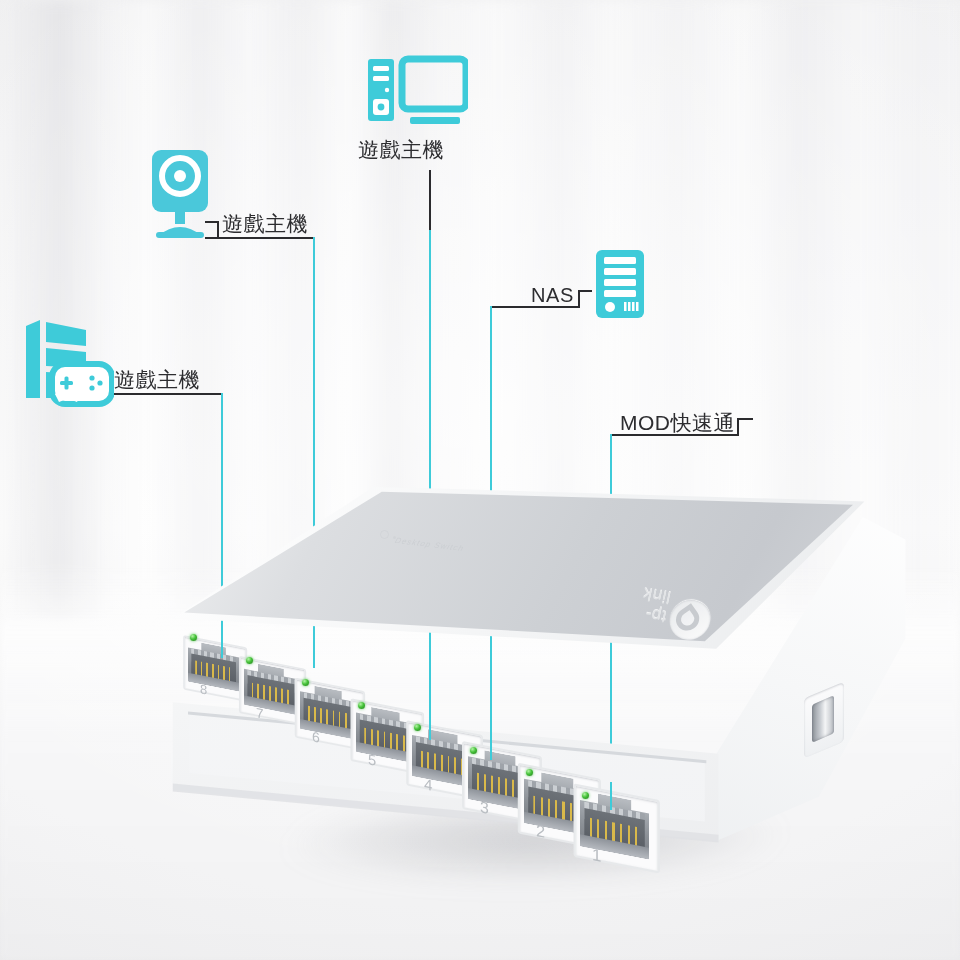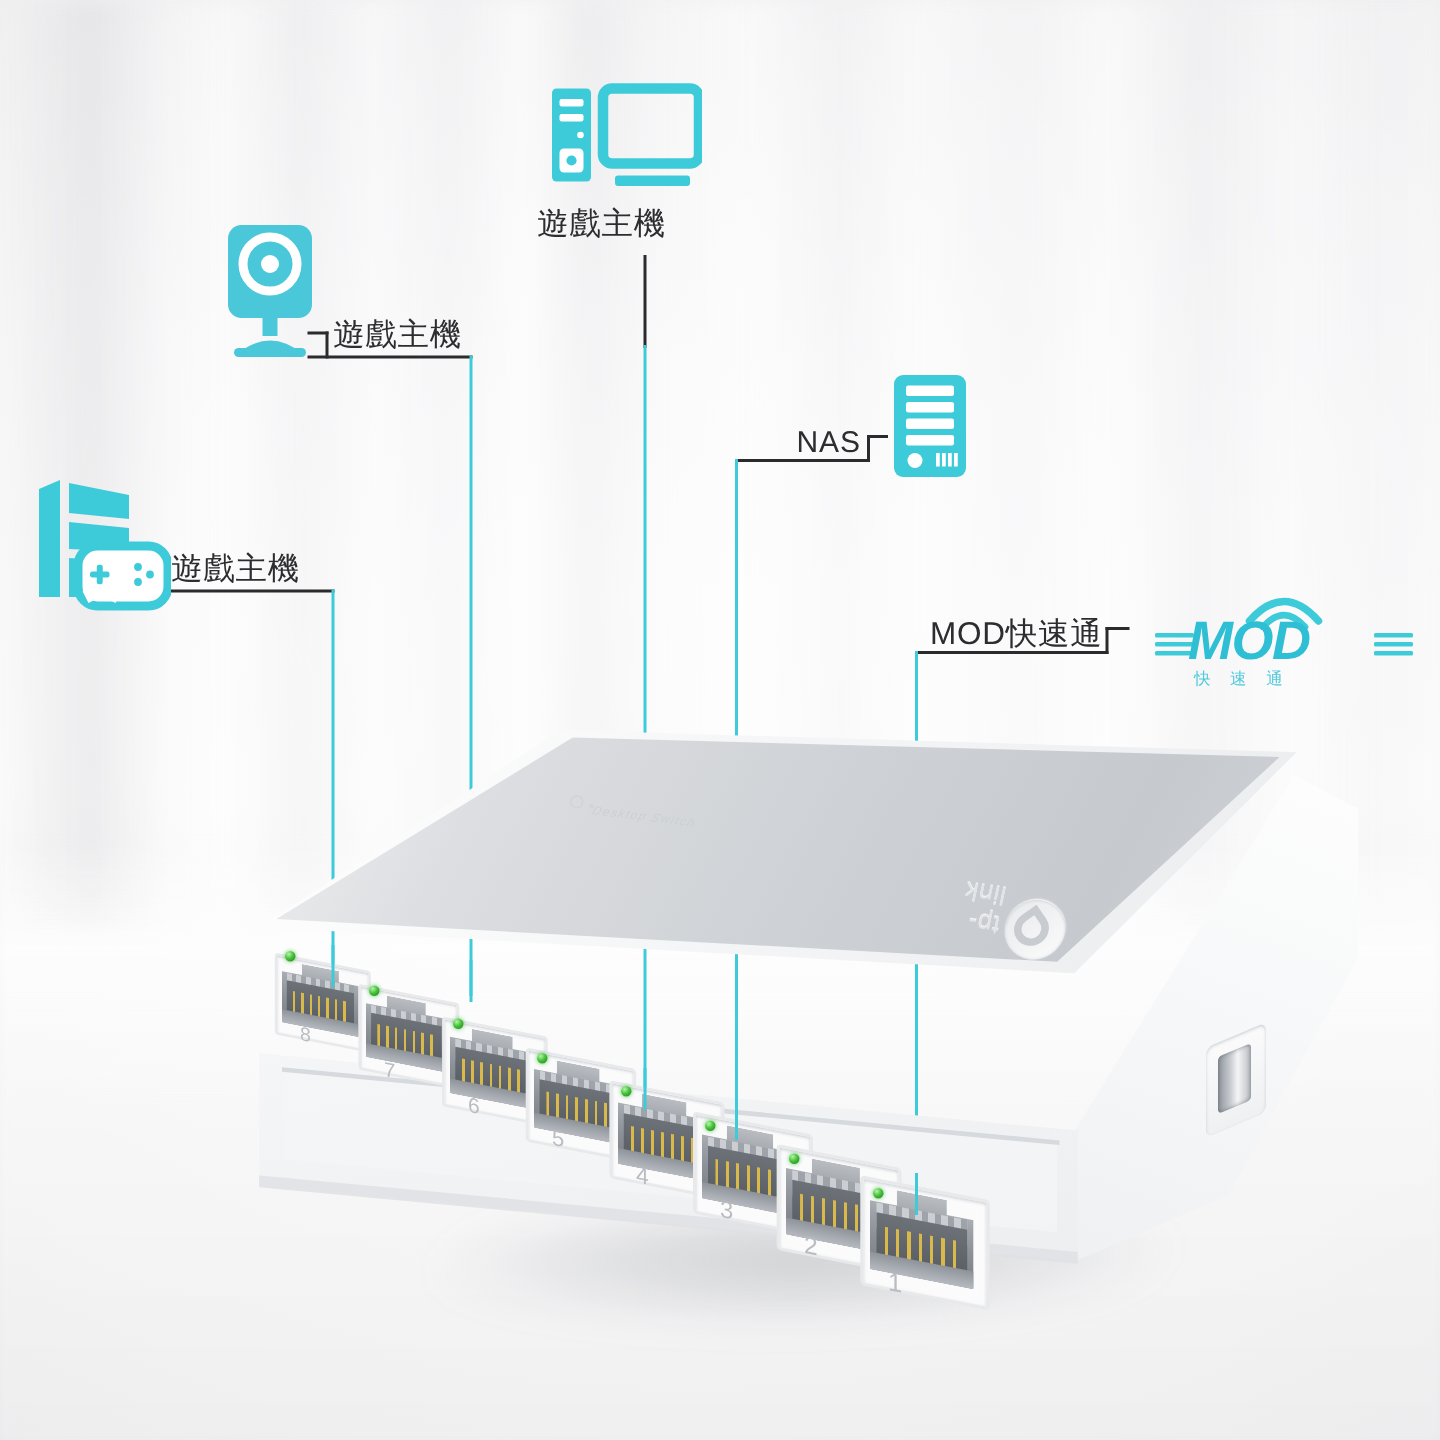--- a/index.html
+++ b/index.html
@@ -261,38 +261,20 @@
       <rect x="8" y="29" width="32" height="7" rx="1.5" fill="#ffffff"></rect>
       <rect x="8" y="40" width="32" height="7" rx="1.5" fill="#ffffff"></rect>
       <circle cx="14" cy="57" r="5" fill="#ffffff"></circle>
       <rect x="28" y="52" width="2.5" height="9" fill="#ffffff"></rect>
       <rect x="32" y="52" width="2.5" height="9" fill="#ffffff"></rect>
       <rect x="36" y="52" width="2.5" height="9" fill="#ffffff"></rect>
       <rect x="40" y="52" width="2.5" height="9" fill="#ffffff"></rect>
     </svg>
   </div>
 
-  <div class="modlogo">
-    <div class="mod-bars" style="left:0px;top:22px;">
-      <span></span>
-        <span></span>
-        <span></span>
-    </div>
-    <div class="mod-bars" style="left:146px;top:22px;">
-      <span></span>
-        <span></span>
-        <span></span>
-    </div>
-    <svg class="mod-wifi" width="56" height="28" viewBox="0 0 56 28">
-      <path d="M5 22 Q28 -4 51 22" fill="none" stroke="#3ecbd9" stroke-width="5" stroke-linecap="round"></path>
-      <path d="M14 26 Q28 10 42 26" fill="none" stroke="#3ecbd9" stroke-width="4.5" stroke-linecap="round"></path>
-    </svg>
-    <div class="mod-word">MOD</div>
-    <div class="mod-sub">快 速 通</div>
-  </div>
 
   <div class="lab" style="left:358px;top:139px;">遊戲主機</div>
   <div class="lab" style="left:222px;top:213px;">遊戲主機</div>
   <div class="lab" style="left:114px;top:369px;">遊戲主機</div>
   <div class="lab lat" style="left:531px;top:285px;">NAS</div>
   <div class="lab" style="left:620px;top:412px;">MOD快速通</div>
 
   <div id="device">
     <div class="dev-shadow"></div>
     <div class="dev-right"></div>

